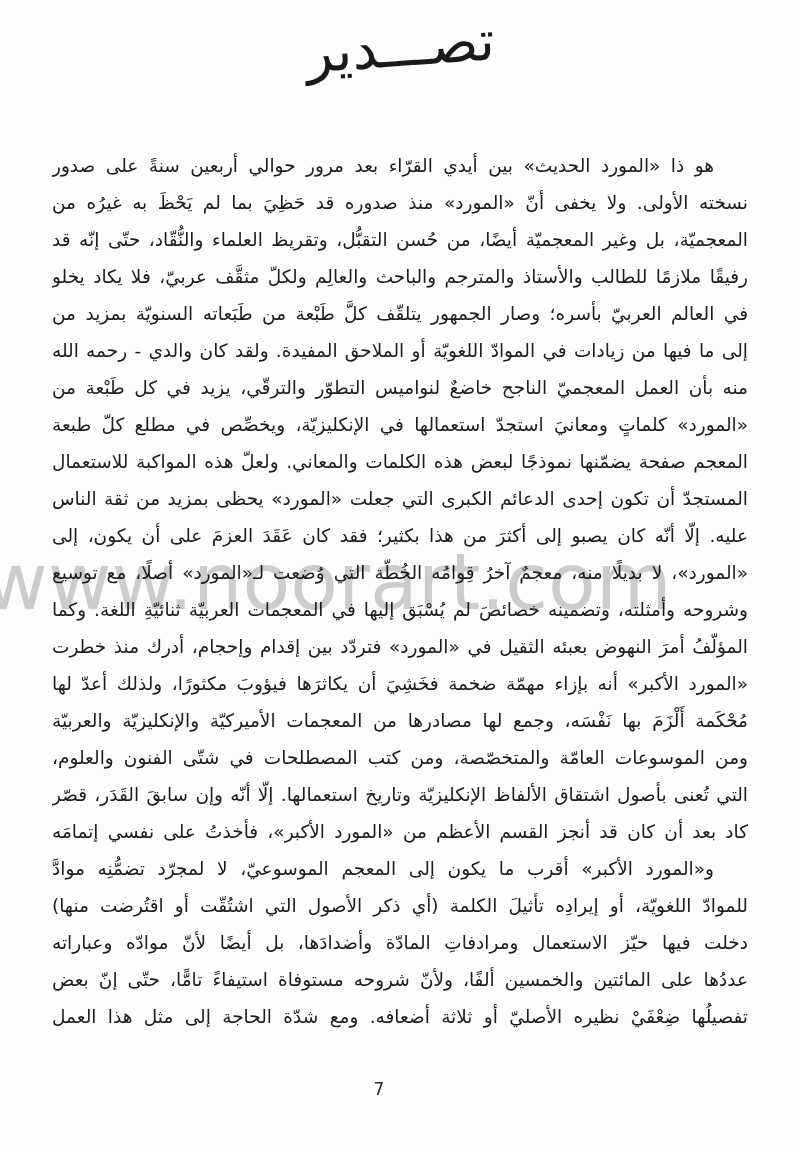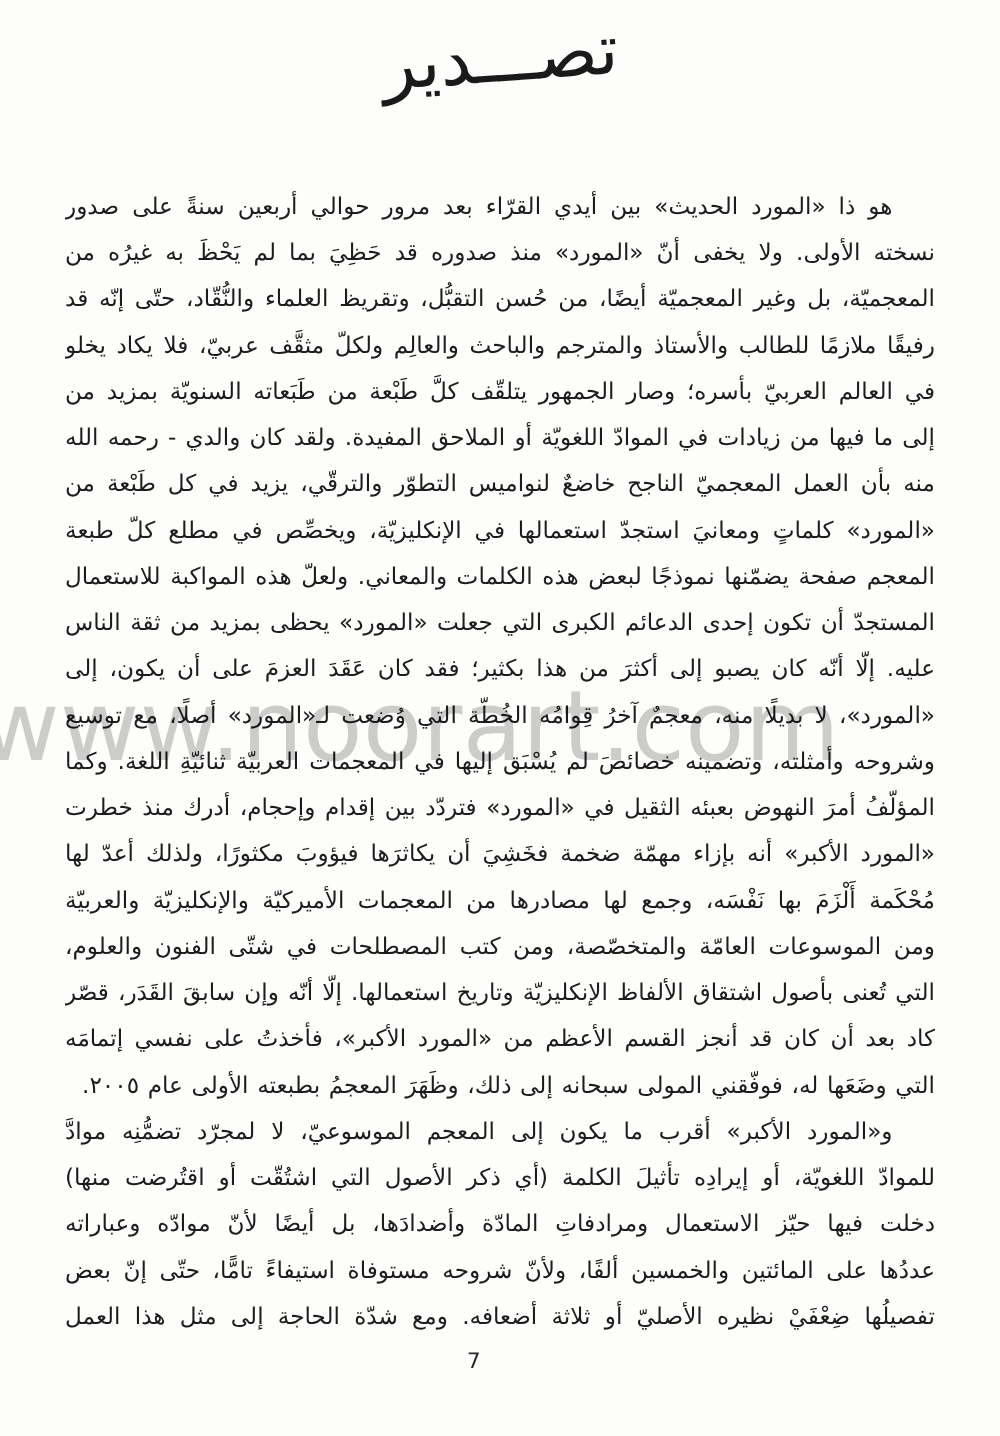--- a/index.html
+++ b/index.html
@@ -101,21 +101,20 @@
     <div class="line">المستجدّ أن تكون إحدى الدعائم الكبرى التي جعلت «المورد» يحظى بمزيد من ثقة الناس وإقبالهم</div>
     <div class="line">عليه. إلّا أنّه كان يصبو إلى أكثرَ من هذا بكثير؛ فقد كان عَقَدَ العزمَ على أن يكون، إلى جانب</div>
     <div class="line">«المورد»، لا بديلًا منه، معجمٌ آخرُ قِوامُه الخُطّة التي وُضعت لـ«المورد» أصلًا، مع توسيع مداه،</div>
     <div class="line">وشروحه وأمثلته، وتضمينه خصائصَ لم يُسْبَق إليها في المعجمات العربيّة ثنائيّةِ اللغة. وكما استعظم</div>
     <div class="line">المؤلّفُ أمرَ النهوض بعبئه الثقيل في «المورد» فتردّد بين إقدام وإحجام، أدرك منذ خطرت له فكرة</div>
     <div class="line">«المورد الأكبر» أنه بإزاء مهمّة ضخمة فخَشِيَ أن يكاثرَها فيؤوبَ مكثورًا، ولذلك أعدّ لها خُطّةَ عملٍ</div>
     <div class="line">مُحْكَمة أَلْزَمَ بها نَفْسَه، وجمع لها مصادرها من المعجمات الأميركيّة والإنكليزيّة والعربيّة وثنائيّة اللغة،</div>
     <div class="line">ومن الموسوعات العامّة والمتخصّصة، ومن كتب المصطلحات في شتّى الفنون والعلوم، إلى المصادر</div>
     <div class="line">التي تُعنى بأصول اشتقاق الألفاظ الإنكليزيّة وتاريخ استعمالها. إلّا أنّه وإن سابقَ القَدَر، قصّر عنه أو</div>
     <div class="line">كاد بعد أن كان قد أنجز القسم الأعظم من «المورد الأكبر»، فأخذتُ على نفسي إتمامَه بالتزام الخطّة</div>
-    <div class="line p-end">التي وضَعَها له، فوفّقني المولى سبحانه إلى ذلك، وظَهَرَ المعجمُ بطبعته الأولى عام ٢٠٠٥.</div>
 
     <div class="line p-start">و«المورد الأكبر» أقرب ما يكون إلى المعجم الموسوعيّ، لا لمجرّد تضمُّنِه موادَّ موسوعيّةً مكمّلةً</div>
     <div class="line">للموادّ اللغويّة، أو إيرادِه تأثيلَ الكلمة (أي ذكر الأصول التي اشتُقّت أو اقتُرضت منها) والسنةَ التي</div>
     <div class="line">دخلت فيها حيّز الاستعمال ومرادفاتِ المادّة وأضدادَها، بل أيضًا لأنّ موادّه وعباراته الاصطلاحيّة يربو</div>
     <div class="line">عددُها على المائتين والخمسين ألفًا، ولأنّ شروحه مستوفاة استيفاءً تامًّا، حتّى إنّ بعض موادّه قد بَلَغَ</div>
     <div class="line">تفصيلُها ضِعْفَيْ نظيره الأصليّ أو ثلاثة أضعافه. ومع شدّة الحاجة إلى مثل هذا العمل الموسوعيّ</div>
   </main>
 
   <div class="watermark">www.noorart.com</div>
 

